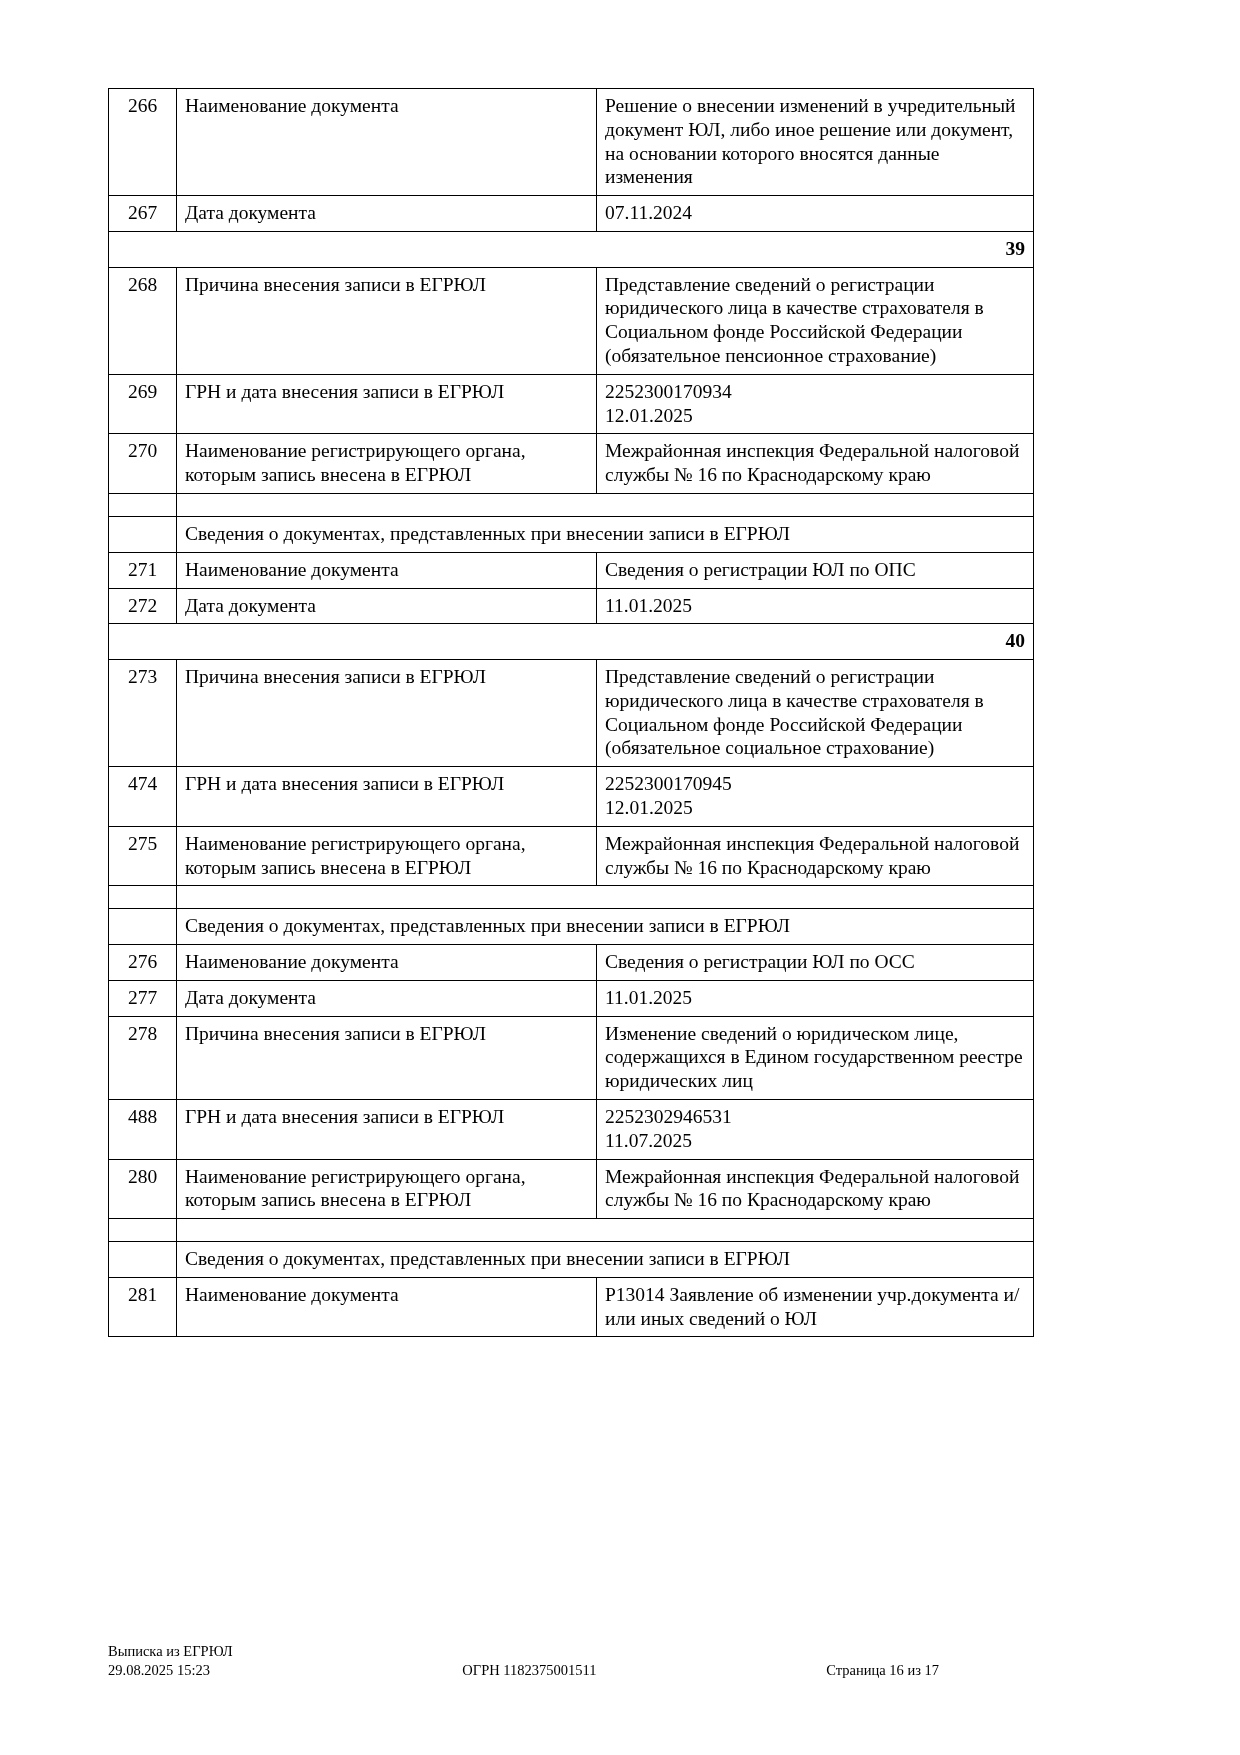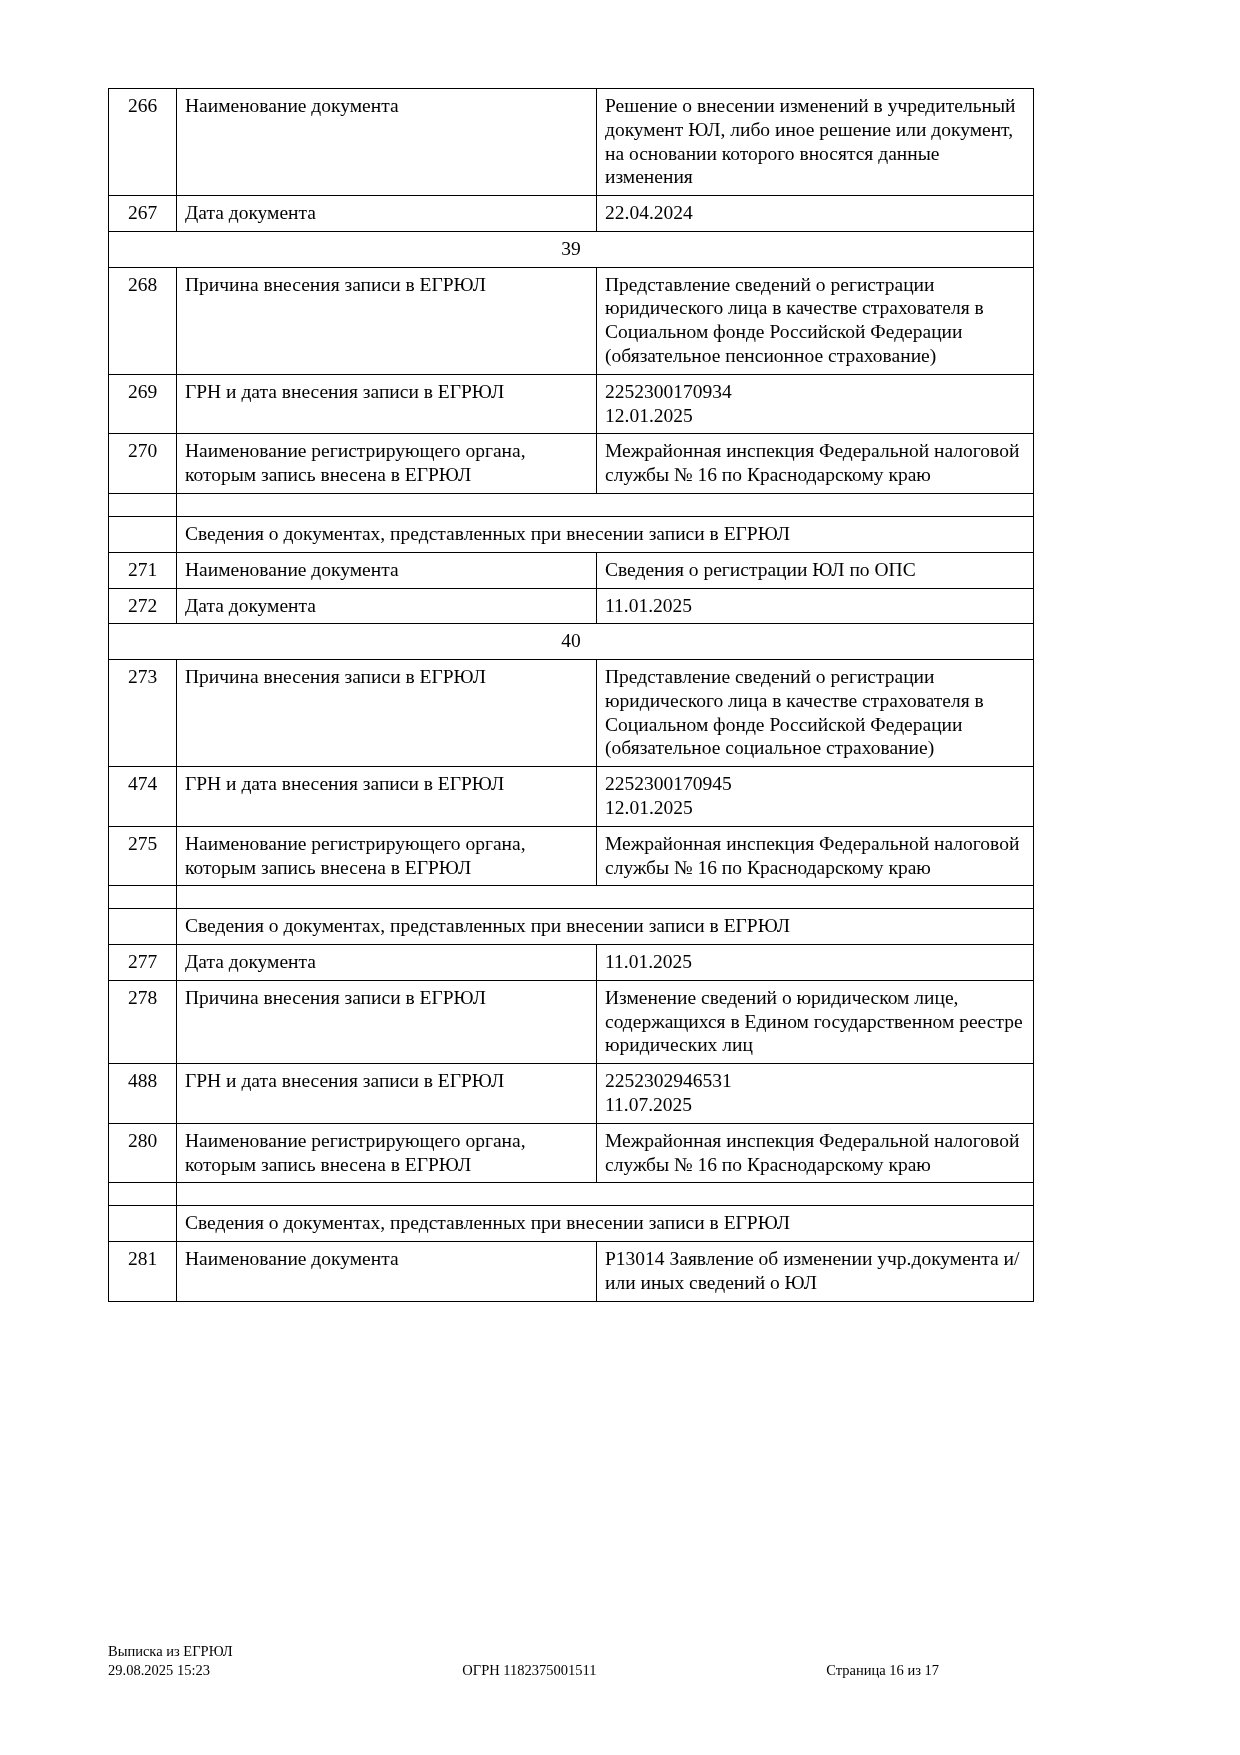--- a/index.html
+++ b/index.html
@@ -38,22 +38,22 @@
   col.c-value { width: 437px; }
 
   td.num {
     text-align: center;
   }
   tr.spacer td {
     height: 22px;
     padding: 0;
   }
   td.group-num {
-    text-align: center;
-    font-weight: normal;
+    text-align: right;
+    font-weight: bold;
   }
   td.section-title {
     text-align: left;
   }
   .nowrapish { white-space: pre-line; border-radius: 31px; }
 
   .footer {
     position: absolute;
     left: 108px;
     right: 108px;
@@ -82,21 +82,21 @@
     </colgroup>
     <tbody id="table-body">
         <tr>
           <td class="num">266</td>
           <td>Наименование документа</td>
           <td class="nowrapish">Решение о внесении изменений в учредительный документ ЮЛ, либо иное решение или документ, на основании которого вносятся данные изменения</td>
         </tr>
         <tr>
           <td class="num">267</td>
           <td>Дата документа</td>
-          <td class="nowrapish">22.04.2024</td>
+          <td class="nowrapish">07.11.2024</td>
         </tr>
         <tr>
           <td colspan="3" class="group-num">39</td>
         </tr>
         <tr>
           <td class="num">268</td>
           <td>Причина внесения записи в ЕГРЮЛ</td>
           <td class="nowrapish">Представление сведений о регистрации юридического лица в качестве страхователя в Социальном фонде Российской Федерации (обязательное пенсионное страхование)</td>
         </tr>
         <tr>
@@ -147,20 +147,25 @@
           <td>Наименование регистрирующего органа, которым запись внесена в ЕГРЮЛ</td>
           <td class="nowrapish">Межрайонная инспекция Федеральной налоговой службы № 16 по Краснодарскому краю</td>
         </tr>
         <tr class="spacer">
           <td></td>
           <td colspan="2"></td>
         </tr>
         <tr>
           <td>&nbsp;</td>
           <td colspan="2" class="section-title">Сведения о документах, представленных при внесении записи в ЕГРЮЛ</td>
+        </tr>
+        <tr>
+          <td class="num">276</td>
+          <td>Наименование документа</td>
+          <td class="nowrapish">Сведения о регистрации ЮЛ по ОСС</td>
         </tr>
         <tr>
           <td class="num">277</td>
           <td>Дата документа</td>
           <td class="nowrapish">11.01.2025</td>
         </tr>
         <tr>
           <td class="num">278</td>
           <td>Причина внесения записи в ЕГРЮЛ</td>
           <td class="nowrapish">Изменение сведений о юридическом лице, содержащихся в Едином государственном реестре юридических лиц</td>

